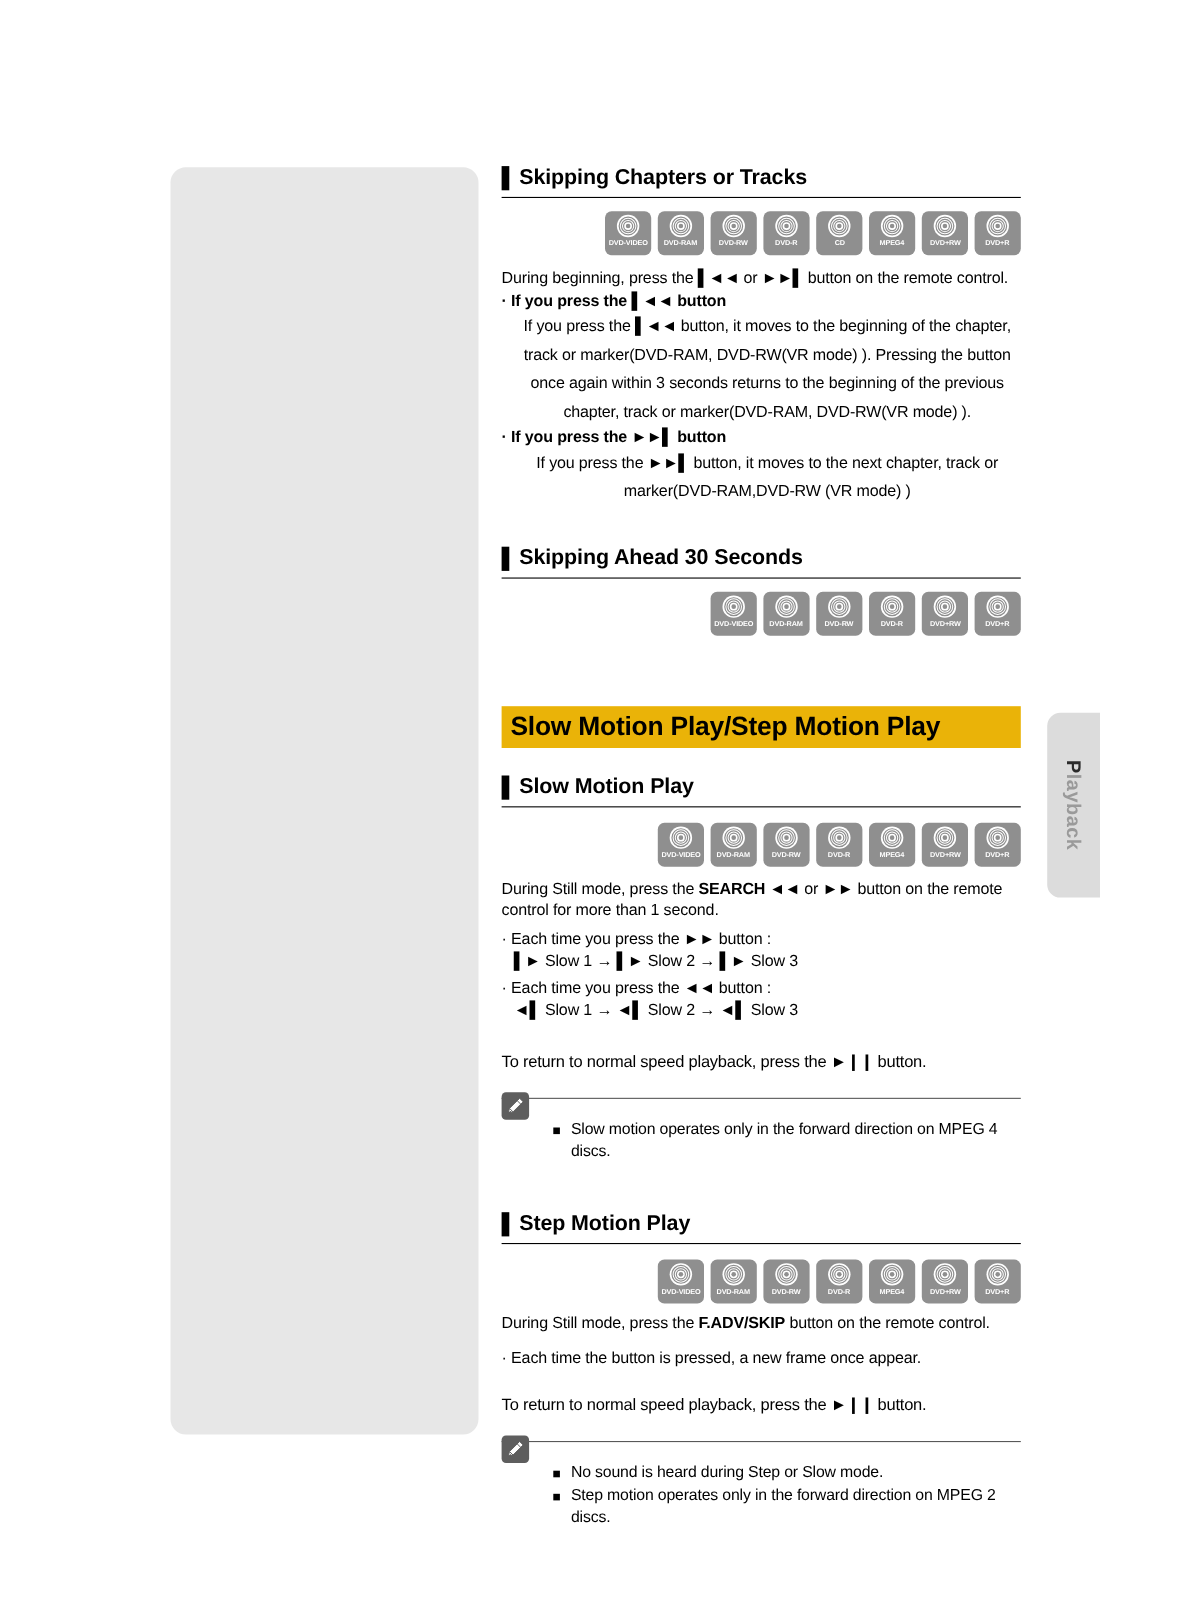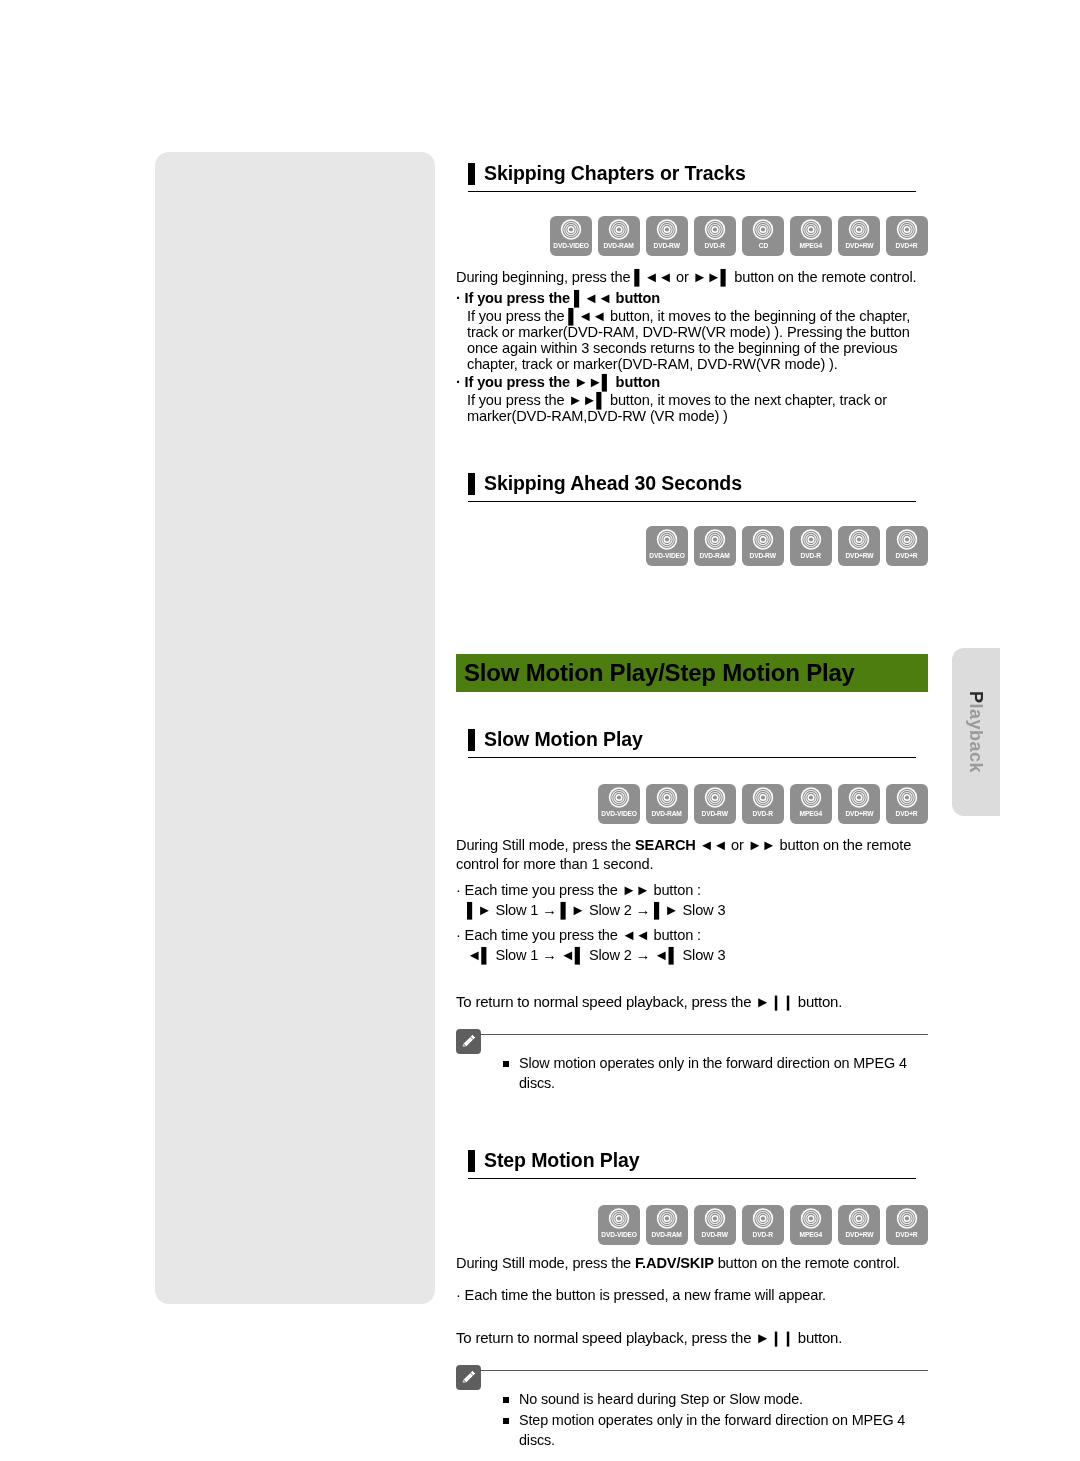--- a/index.html
+++ b/index.html
@@ -62,49 +62,48 @@
   .content {
     position: absolute;
     left: 456px;
     top: 148px;
     width: 472px;
   }
 
   
   .sec-head {
     position: relative;
-    margin: 12px;
+    margin: 0;
     padding: 0 0 5px 16px;
     border-bottom: 1.6px solid #000;
     font-size: 19.5px;
     font-weight: bold;
     line-height: 26px;
     letter-spacing: -0.1px;
   }
   .sec-head::before {
     content: "";
     position: absolute;
     left: 0;
     top: 3px;
     width: 7px;
     height: 22px;
     background: #000;
   }
 
   
   .banner {
-    background: #4d7c0f;
+    background: #eab308;
     font-size: 24px;
     font-weight: bold;
     line-height: 38px;
     height: 38px;
     padding-left: 8px;
     letter-spacing: -0.2px;
     white-space: nowrap;
-    margin-top: 24px;
   }
 
   
   .disc-row {
     display: flex;
     justify-content: flex-end;
     gap: 6px;
   }
   .disc {
     width: 42px;
@@ -141,23 +140,24 @@
     font-size: 14.6px;
     font-weight: bold;
     line-height: 20px;
     letter-spacing: -0.15px;
   }
   .indent {
     padding-left: 11px;
   }
   .sub-block {
     font-size: 14.6px;
-    line-height: 16px;
+    line-height: 26px;
     letter-spacing: -0.15px;
     padding-left: 11px;
+    text-align: center;
   }
 
   .dash-item {
     font-size: 14.6px;
     line-height: 19.8px;
     letter-spacing: -0.15px;
   }
 
   .bold-line {
     font-size: 15px;
@@ -624,41 +624,41 @@
   </div>
 
   <div class="gap-9"></div>
 
   <div class="body-txt">
     <span>During Still mode, press the </span><b>F.ADV/SKIP</b><span> button on the remote control.</span>
   </div>
 
   <div class="gap-12"></div>
 
-  <div class="dash-item">· Each time the button is pressed, a new frame will appear.</div>
+  <div class="dash-item">· Each time the button is pressed, a new frame once appear.</div>
 
   <div class="gap-22"></div>
 
   <div class="bold-line">
     <span>To return to normal speed playback, press the </span><span class="glyph">►❙❙</span><span> button.</span>
   </div>
 
   <div class="gap-22"></div>
 
   <div class="note">
     <div class="note-icon">
       <svg width="25" height="25" viewBox="0 0 25 25">
         <path d="M6 18.6 L7.2 14.6 L16.4 5.4 L19.6 8.6 L10.4 17.8 Z" fill="#ffffff" stroke="#5e5e5e" stroke-width="0.9"></path>
         <path d="M7.2 14.6 L10.4 17.8" stroke="#5e5e5e" stroke-width="0.9"></path>
         <path d="M6 18.6 L8.6 17.3" stroke="#5e5e5e" stroke-width="0.9"></path>
         <path d="M14.2 7.6 L17.4 10.8" stroke="#5e5e5e" stroke-width="0.9"></path>
       </svg>
     </div>
     <div class="note-list">
       <div class="note-li">No sound is heard during Step or Slow mode.</div>
-      <div class="note-li">Step motion operates only in the forward direction on MPEG 4 discs.</div>
+      <div class="note-li">Step motion operates only in the forward direction on MPEG 2 discs.</div>
     </div>
   </div>
 
   <div class="gap-26"></div>
 
 
 </div>
 
 </body></html>

